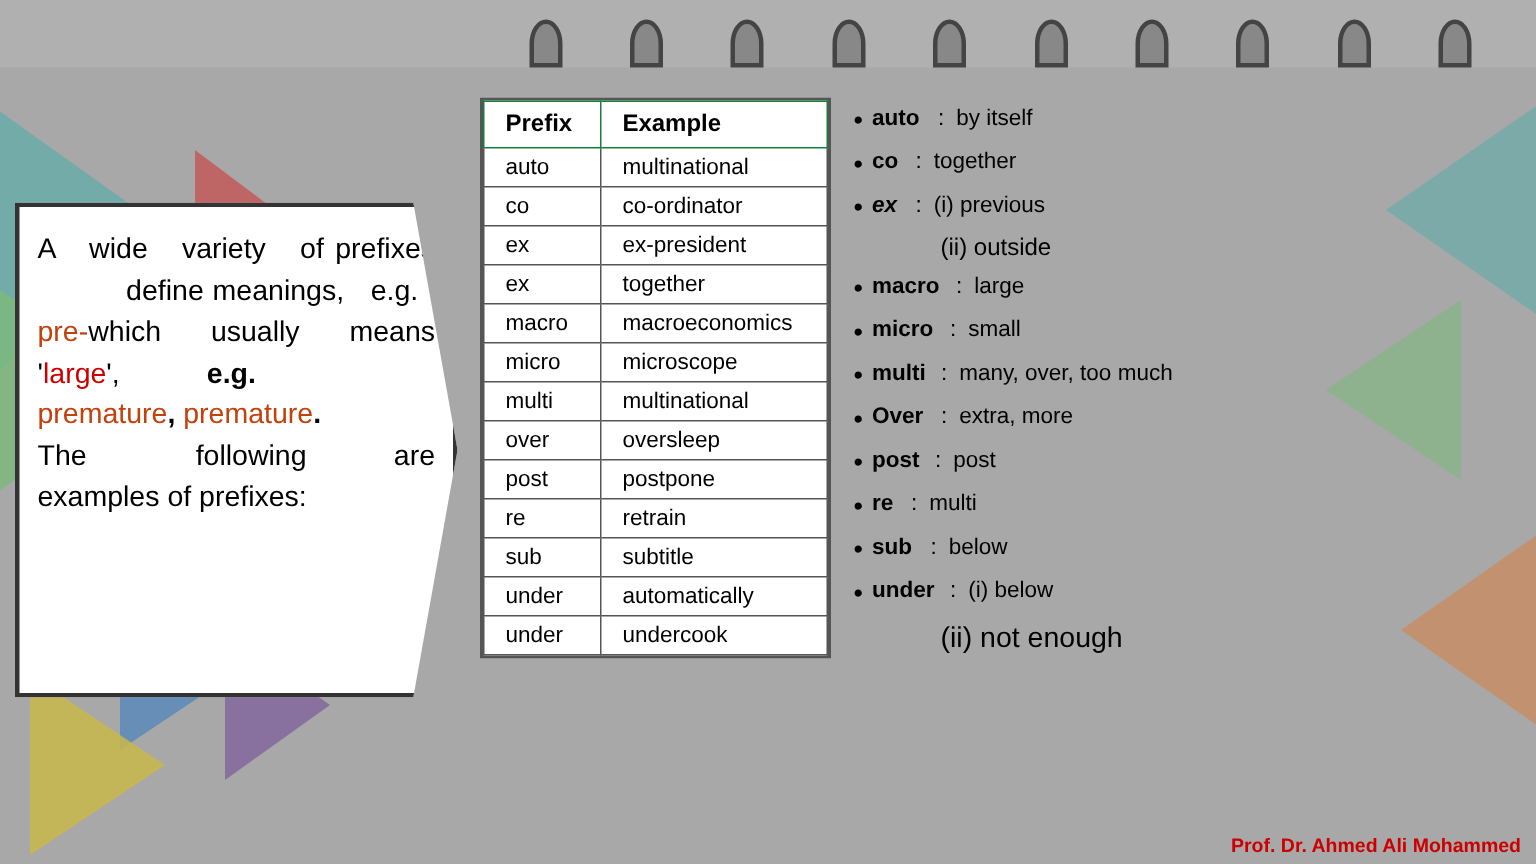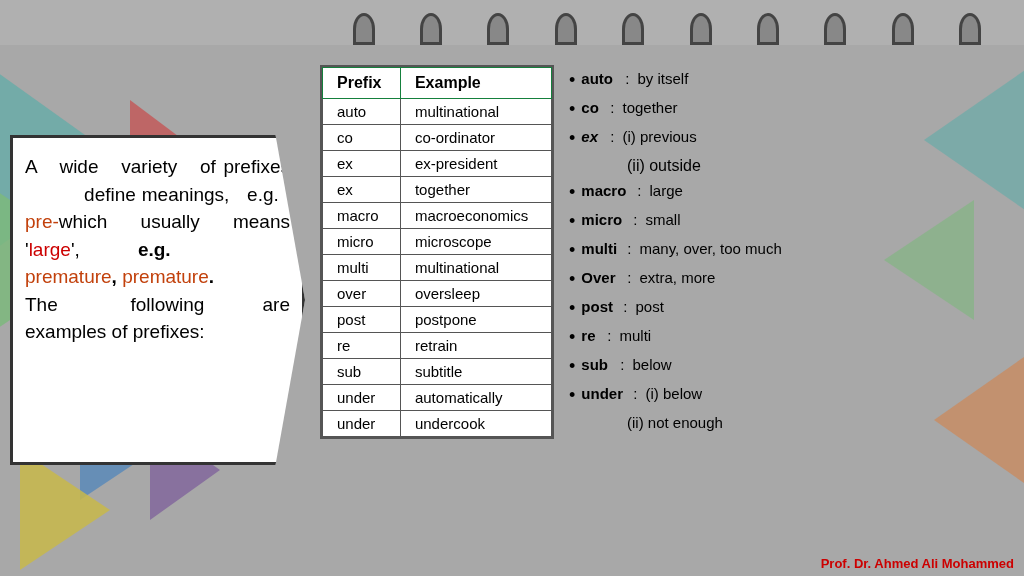--- a/index.html
+++ b/index.html
@@ -420,21 +420,21 @@
         <span style="font-weight: bold; min-width: 35px;">sub</span>
         <span style="margin-right: 8px; margin-left: 4px;">:</span>
         <span>below</span>
       </div>
       <div style="display: flex; align-items: flex-start; margin-bottom: 1px; font-size: 15px; line-height: 1.55;">
         <span style="margin-right: 6px; font-size: 18px; flex-shrink: 0;">•</span>
         <span style="font-weight: bold; min-width: 48px;">under</span>
         <span style="margin-right: 8px; margin-left: 4px;">:</span>
         <span>(i) below</span>
       </div>
-      <div style="display: flex; align-items: flex-start; margin-bottom: 1px; font-size: 15px; line-height: 1.55;">
+      <div style="display: flex; align-items: flex-start; margin-bottom: 1px; font-size: 19px; line-height: 1.55;">
         <span style="min-width: 58px;"></span>
         <span>(ii) not enough</span>
       </div>
     </div>
 
 </div>
 
 <div class="footer">
   <span>Prof. Dr. Ahmed Ali Mohammed</span>
 </div>

